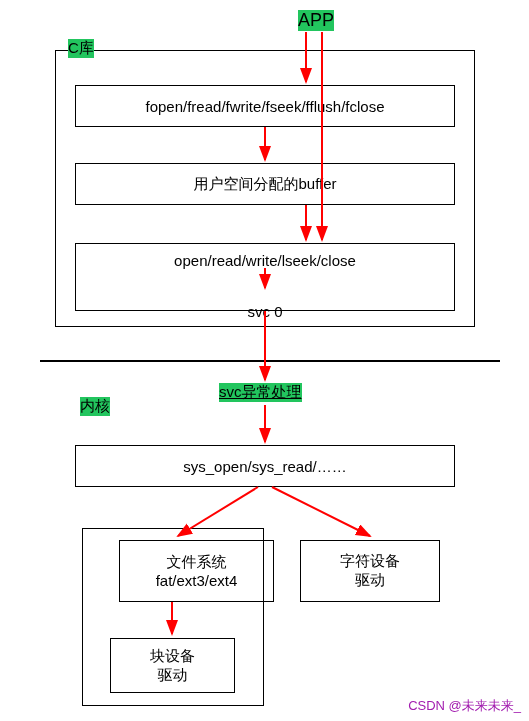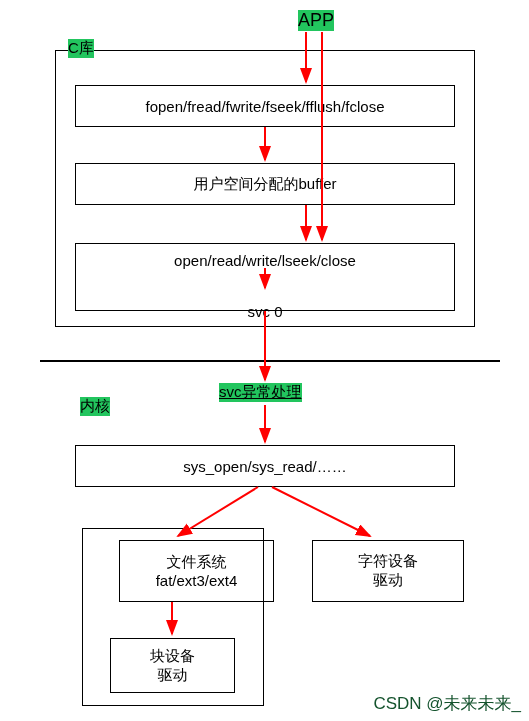--- a/index.html
+++ b/index.html
@@ -1,21 +1,21 @@
 <!DOCTYPE html>
 <html><head>
 <meta charset="utf-8">
 <style>
   * { box-sizing: border-box; margin: 0; padding: 0; }
   body { font-family: "Microsoft YaHei", Arial, sans-serif; font-size: 15px; width: 529px; height: 721px; position: relative; background: #fff; color: #000; }
   .container { position: absolute; border: 1.5px solid #000; }
   .box { position: absolute; border: 1.5px solid #000; text-align: center; display: flex; flex-direction: column; justify-content: center; align-items: center; background: #fff; }
   .label { position: absolute; background: #22c55e; }
   .hr { position: absolute; height: 0; border-top: 2px solid #000; }
-  .watermark { position: absolute; right: 8px; bottom: 6px; color: #14532d; font-size: 17px; }
+  .watermark { position: absolute; right: 8px; bottom: 6px; color: #a21caf; font-size: 13px; }
   svg.arrows { position: absolute; top: 0; left: 0; width: 529px; height: 721px; pointer-events: none; }
 </style>
 </head>
 <body>
 
 <div class="label" style="left:298px; top:10px; font-size:18px;">APP</div>
 
 <div class="container" style="left:55px; top:50px; width:420px; height:277px;"></div>
 <div class="label" style="left:68px; top:39px;">C库</div>
 
@@ -39,21 +39,21 @@
 
 <div class="box" style="left:75px; top:445px; width:380px; height:42px;">
   <span>sys_open/sys_read/……</span>
 </div>
 
 <div class="box" style="left:95px; top:540px; width:155px; height:62px;margin-left:24px;">
   <span>文件系统</span>
   <span>fat/ext3/ext4</span>
 </div>
 
-<div class="box" style="left:312px; top:540px; width:152px; height:62px;">
+<div class="box" style="left:300px; top:540px; width:140px; height:62px;">
   <span>字符设备</span>
   <span>驱动</span>
 </div>
 
 <div class="box" style="left:110px; top:638px; width:125px; height:55px;">
   <span>块设备</span>
   <span>驱动</span>
 </div>
 
 <div class="container" style="left:82px; top:528px; width:182px; height:178px;"></div>

